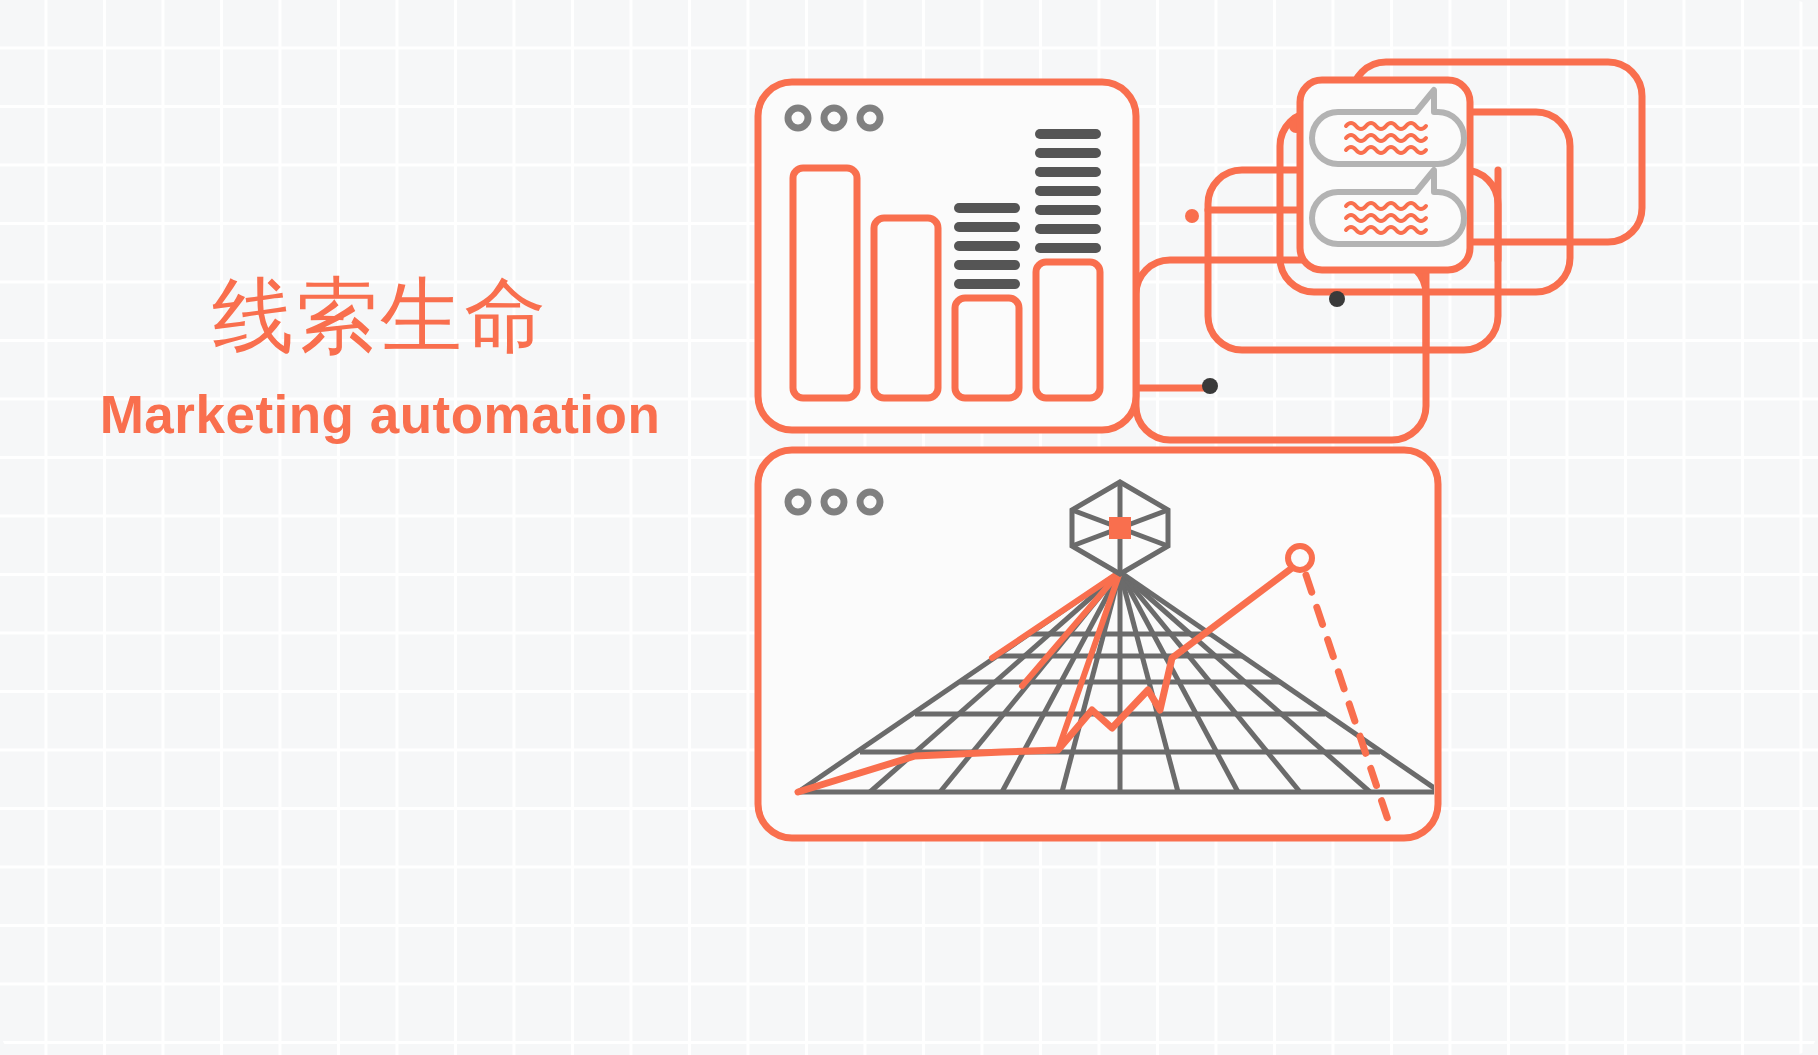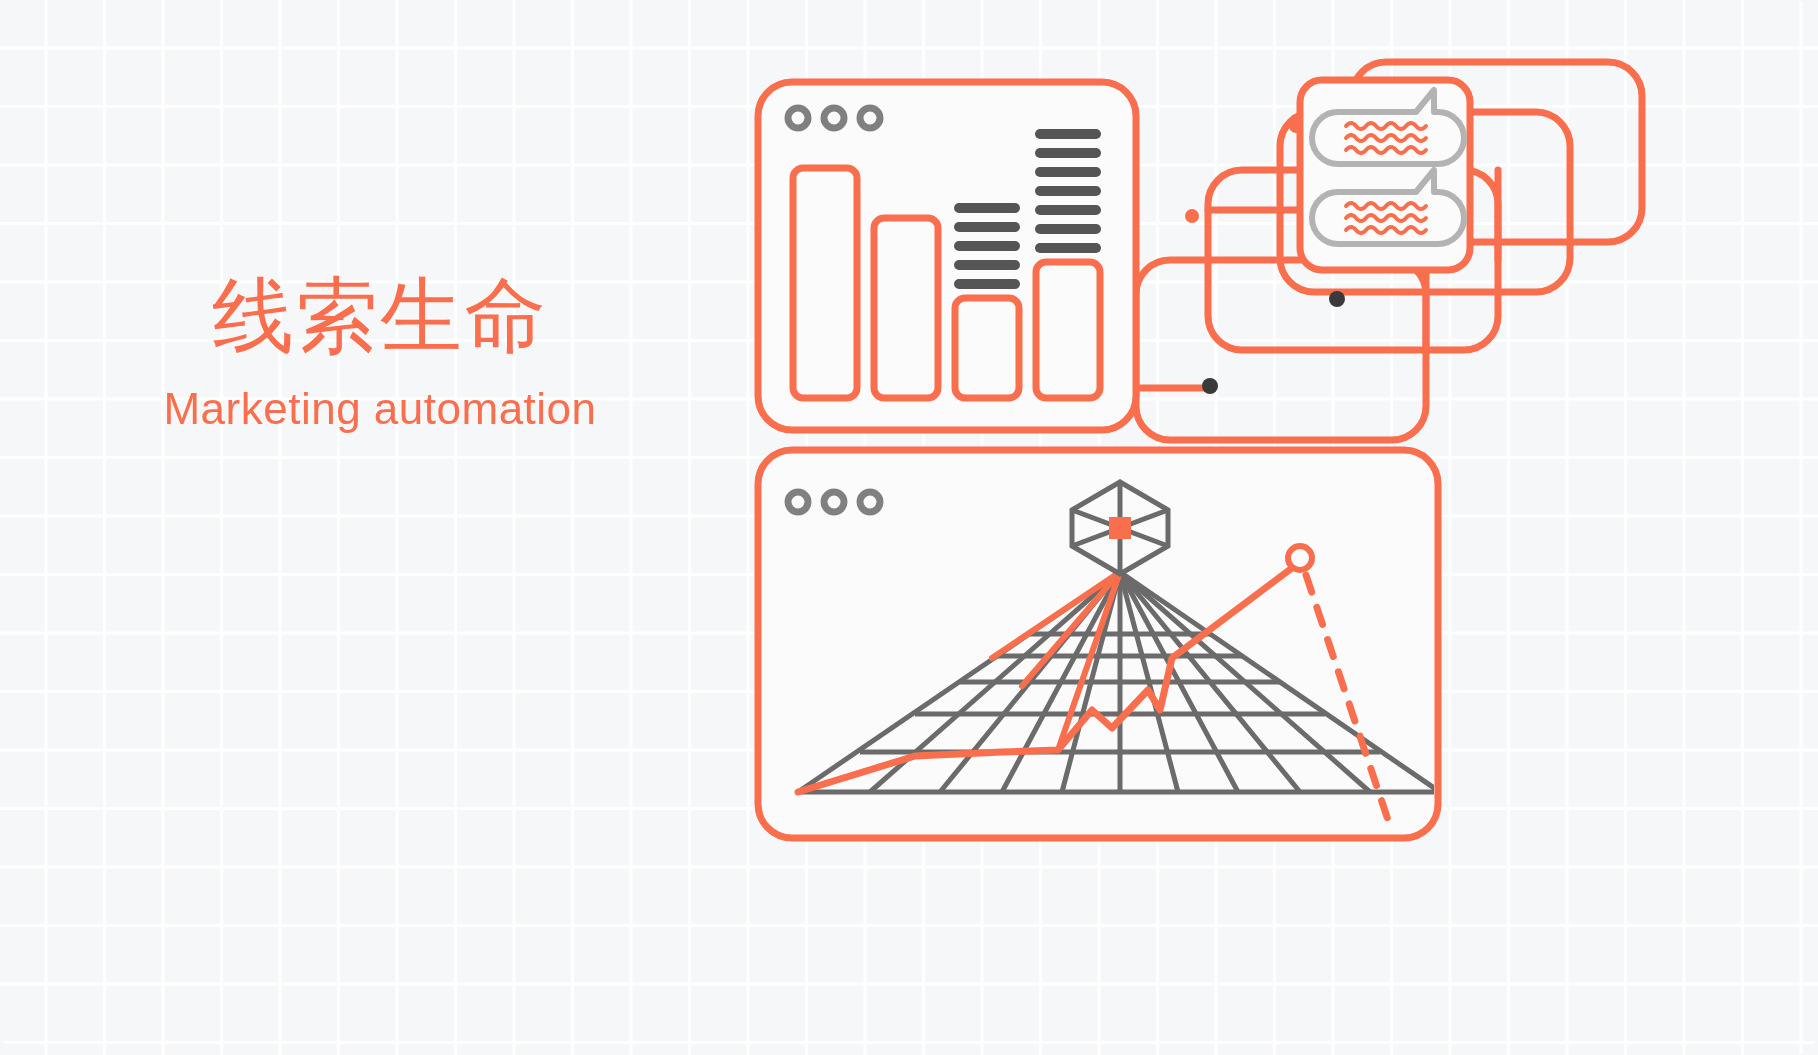--- a/index.html
+++ b/index.html
@@ -44,22 +44,22 @@
     font-weight: 400;
     letter-spacing: 2px;
     margin: 0;
     white-space: nowrap;
   }
   #headline .line {
     display: block;
   }
   #subtitle {
     color: #f96f4e;
-    font-size: 44px;
-    font-weight: 400;
+    font-size: 53px;
+    font-weight: 700;
     margin: 22px 0 0 0;
     letter-spacing: 0.5px;
   }
 
   
   #artwork {
     position: absolute;
     left: 740px;
     top: 50px;
     width: 1040px;

